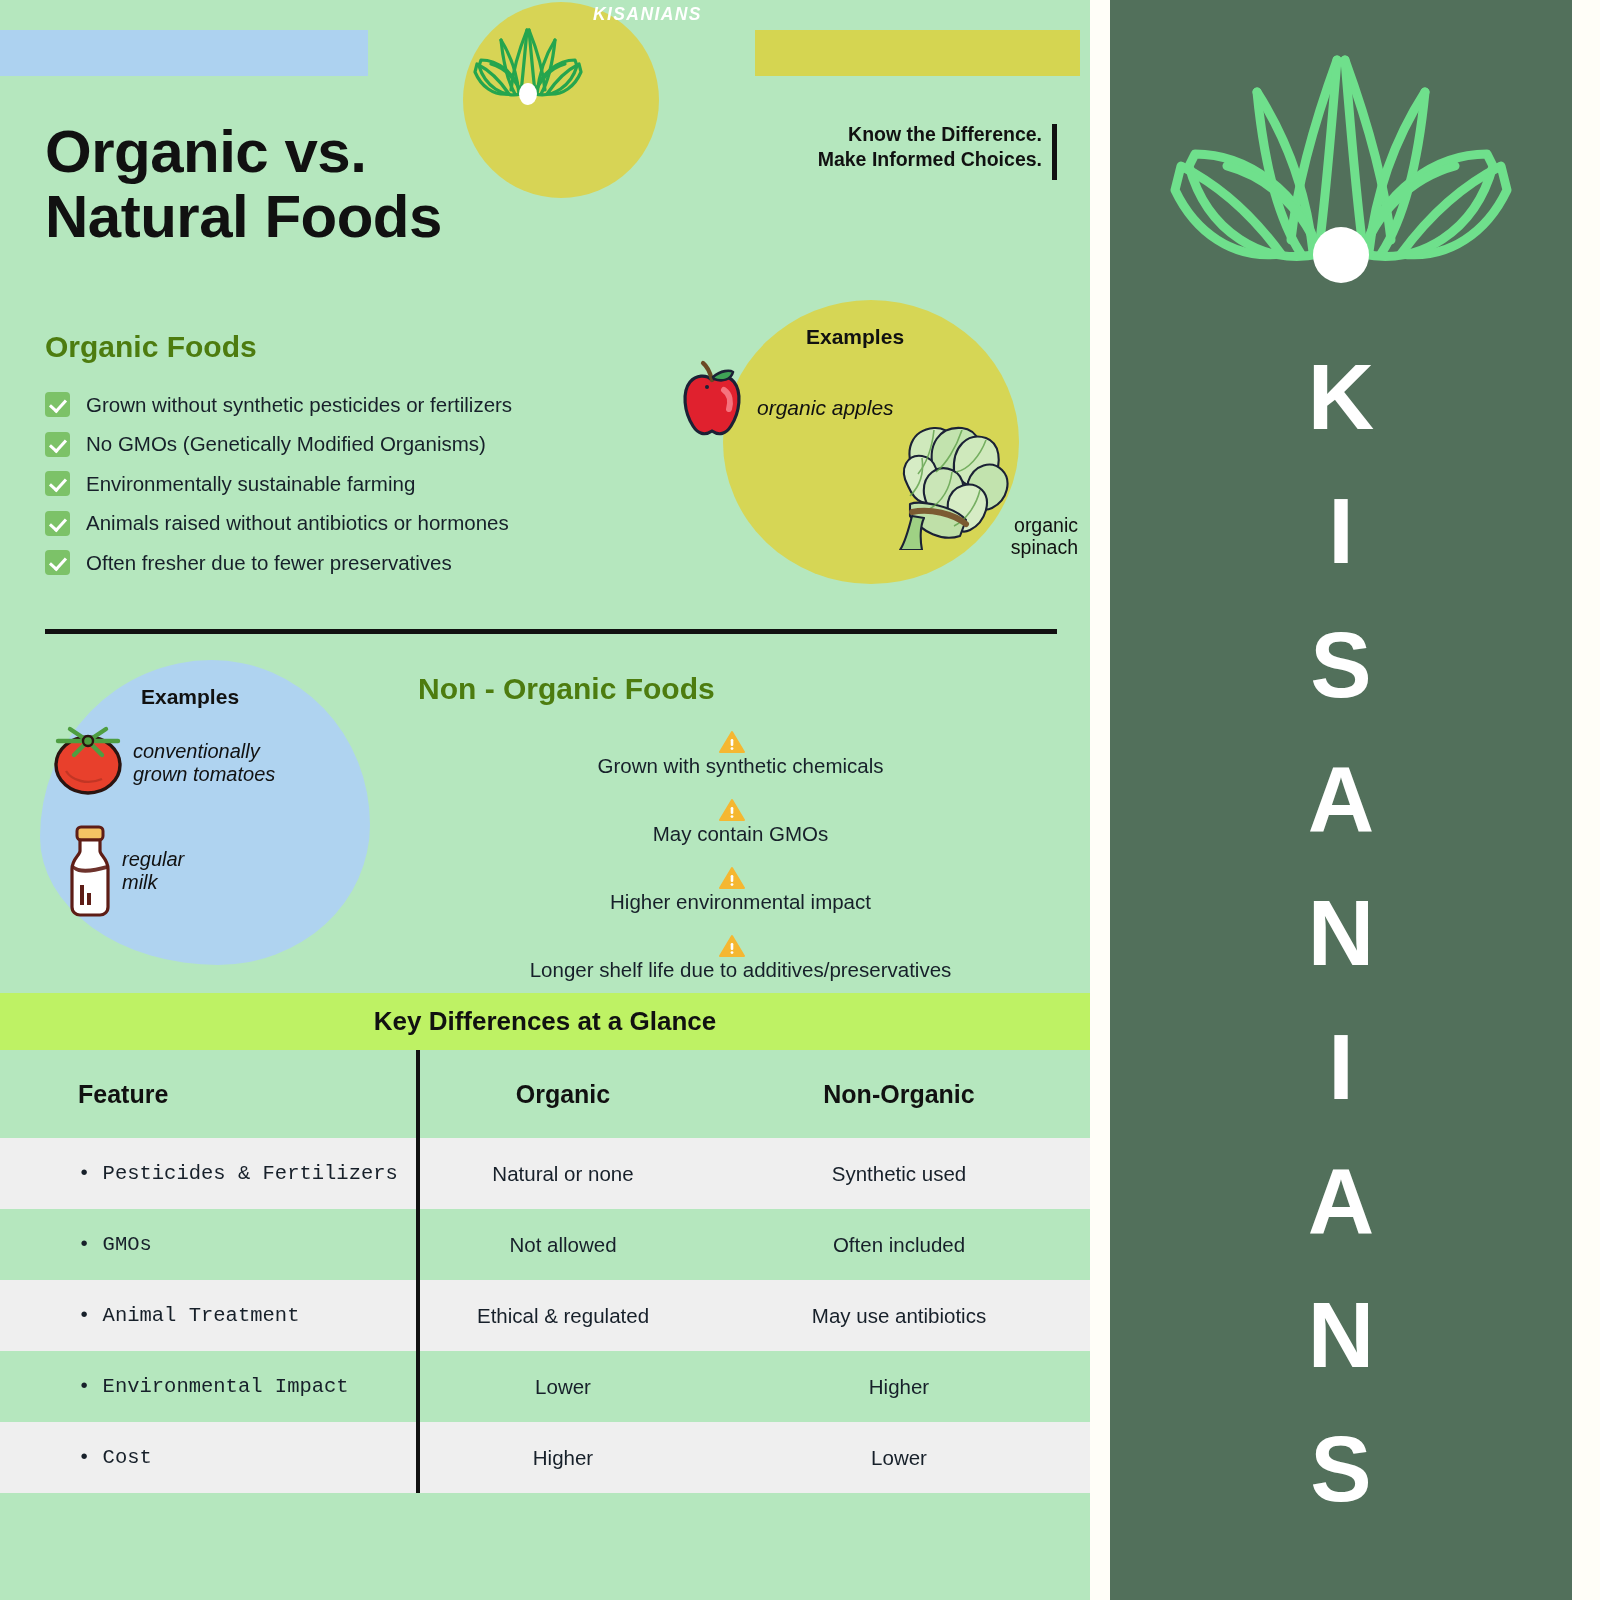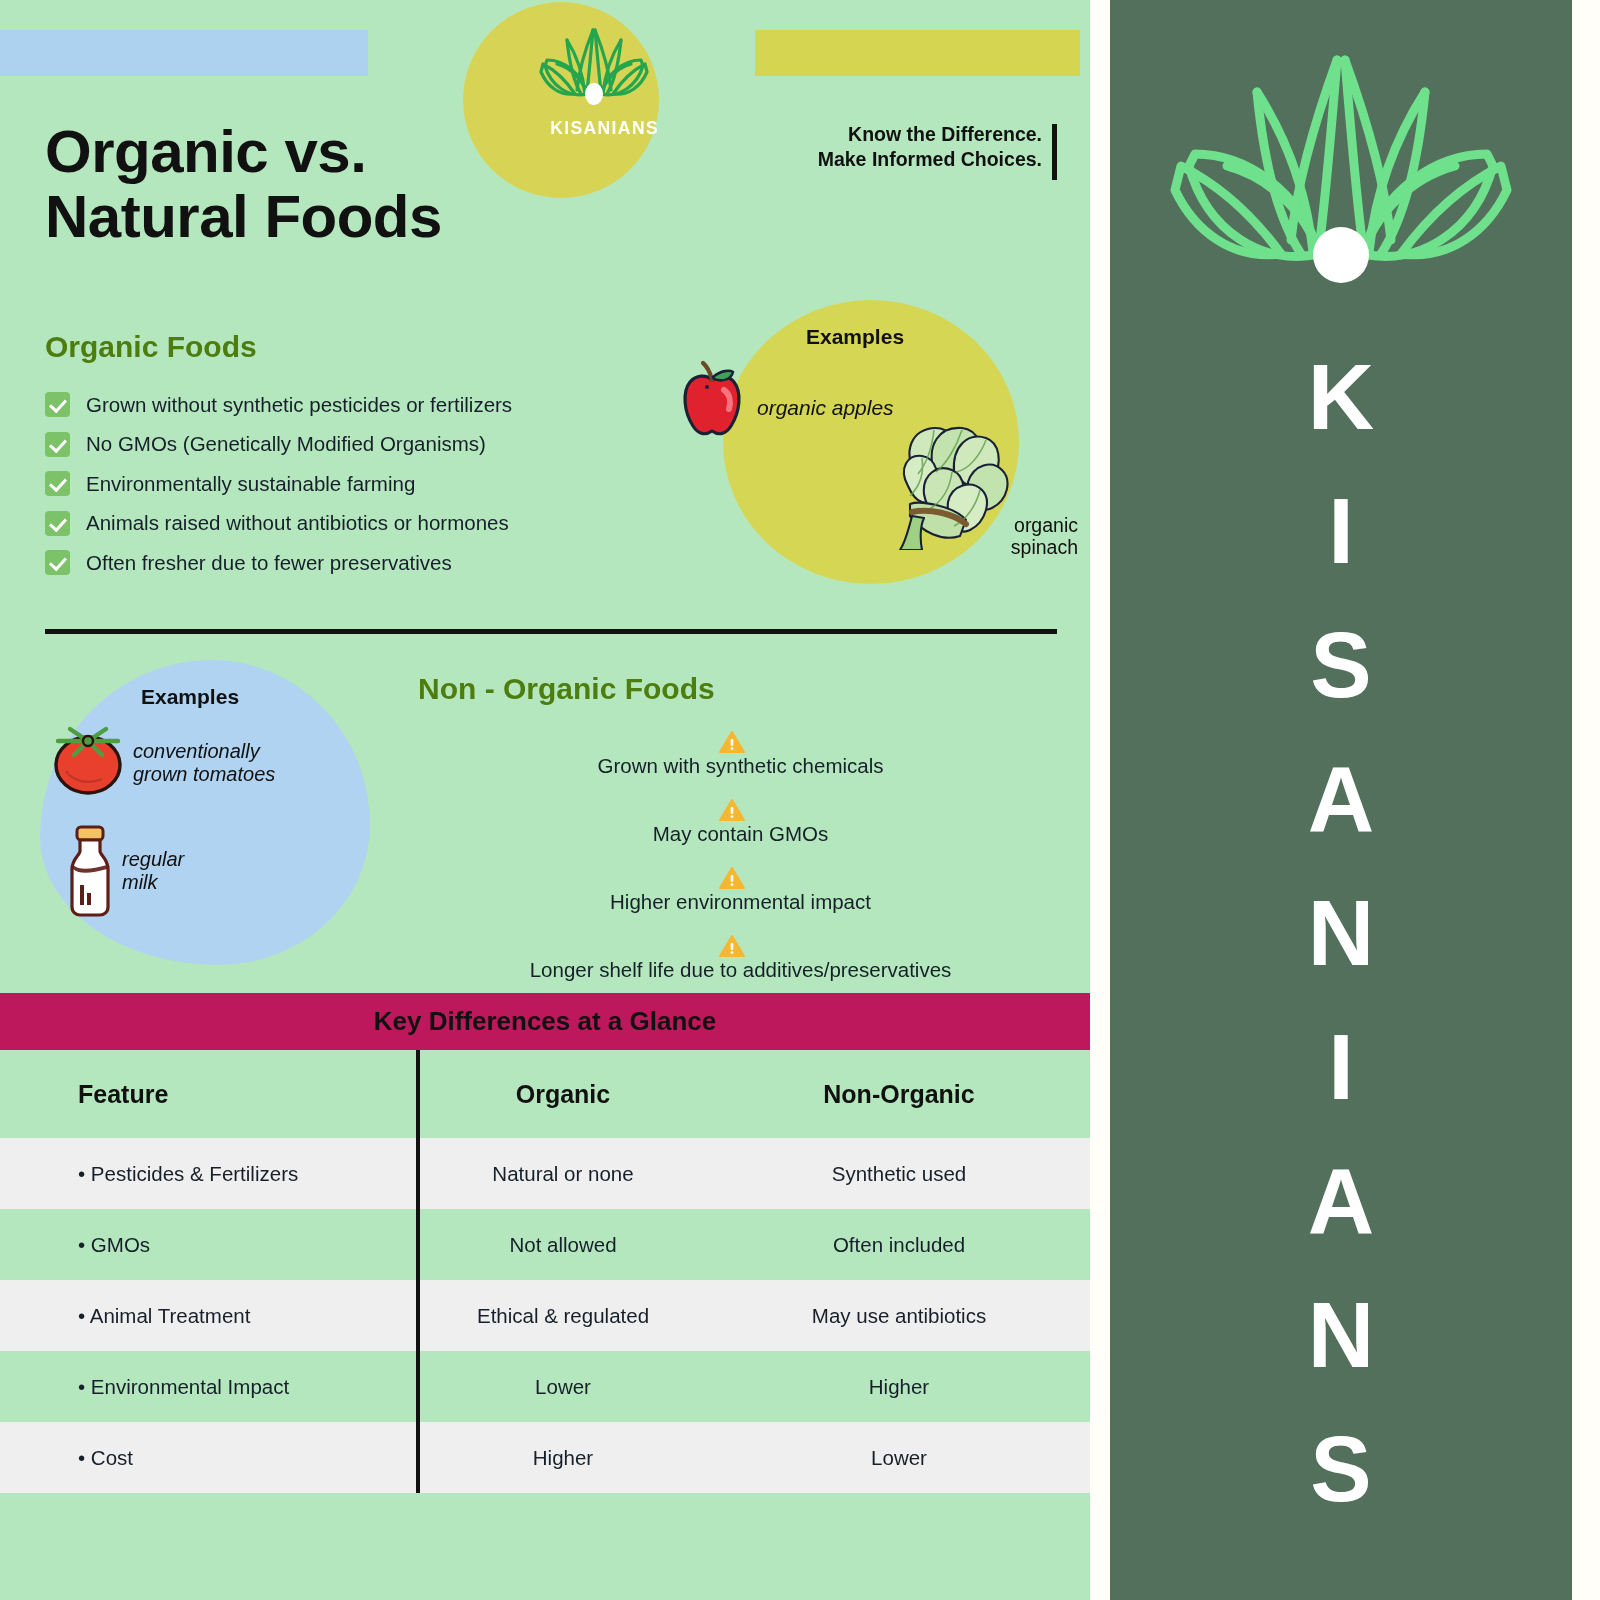--- a/index.html
+++ b/index.html
@@ -30,21 +30,21 @@
   .main-title {
     position: absolute; left: 45px; top: 120px; width: 600px;
     font-size: 60px; font-weight: 700; line-height: 1.08;
     color: #111111; letter-spacing: -0.5px;
   }
 
   
   .logo-badge {
     position: absolute; left: 463px; top: 2px; width: 196px; height: 196px;
     background: #D7D455; border-radius: 50%;
-    display: flex; flex-direction: column; align-items: flex-end; justify-content: flex-start;
+    display: flex; flex-direction: row; align-items: flex-start; justify-content: flex-start; font-style: italic;
   }
   .logo-badge svg { margin-top: 22px; }
   .logo-word {
     margin-top: 2px; color: #FFFFFF; font-size: 17.5px;
     font-weight: 700; letter-spacing: 1.4px;
   }
 
   
   .tagline {
     position: absolute; left: 770px; top: 122px; width: 272px;
@@ -114,36 +114,36 @@
   .art-milk    { left: 62px; top: 823px; }
 
   .divider {
     position: absolute; left: 45px; top: 629px; width: 1012px; height: 5px;
     background: #111111;
   }
 
   
   .table-wrap { position: absolute; left: 0; top: 993px; width: 1090px; }
   .table-banner {
-    height: 57px; background: #be185d; display: flex;
+    height: 57px; background: #bef264; display: flex;
     align-items: center; justify-content: center;
   }
   .table-banner span { font-size: 26px; font-weight: 700; color: #111111; }
   .trow { display: flex; align-items: center; position: relative; }
   .trow-head { height: 88px; background: #B5E7BE; }
   .trow-body { height: 71px; }
   .trow-alt  { background: #EFEFEF; }
   .trow-norm { background: #B5E7BE; }
   .tc-feature { width: 418px; padding-left: 78px; }
   .tc-organic { width: 290px; text-align: center; }
   .tc-nonorg  { width: 382px; text-align: center; }
   .trow-head .tc-feature { padding-left: 78px; }
   .th-text { font-size: 25px; font-weight: 700; color: #111111; }
   .td-text { font-size: 20.5px; color: #17202A; }
-  .td-feature { font-size: 20.5px; color: #17202A; }
+  .td-feature { font-size: 20.5px; color: #17202A; font-family: Liberation Mono, monospace; }
   .vline {
     position: absolute; left: 416px; top: 0; width: 4px; height: 100%;
     background: #111111;
   }
   .table-foot { height: 80px; background: #B5E7BE; }
 
   
   .right-panel {
     position: absolute; left: 1110px; top: 0; width: 462px; height: 1600px;
     background: #52705B; overflow: hidden;

